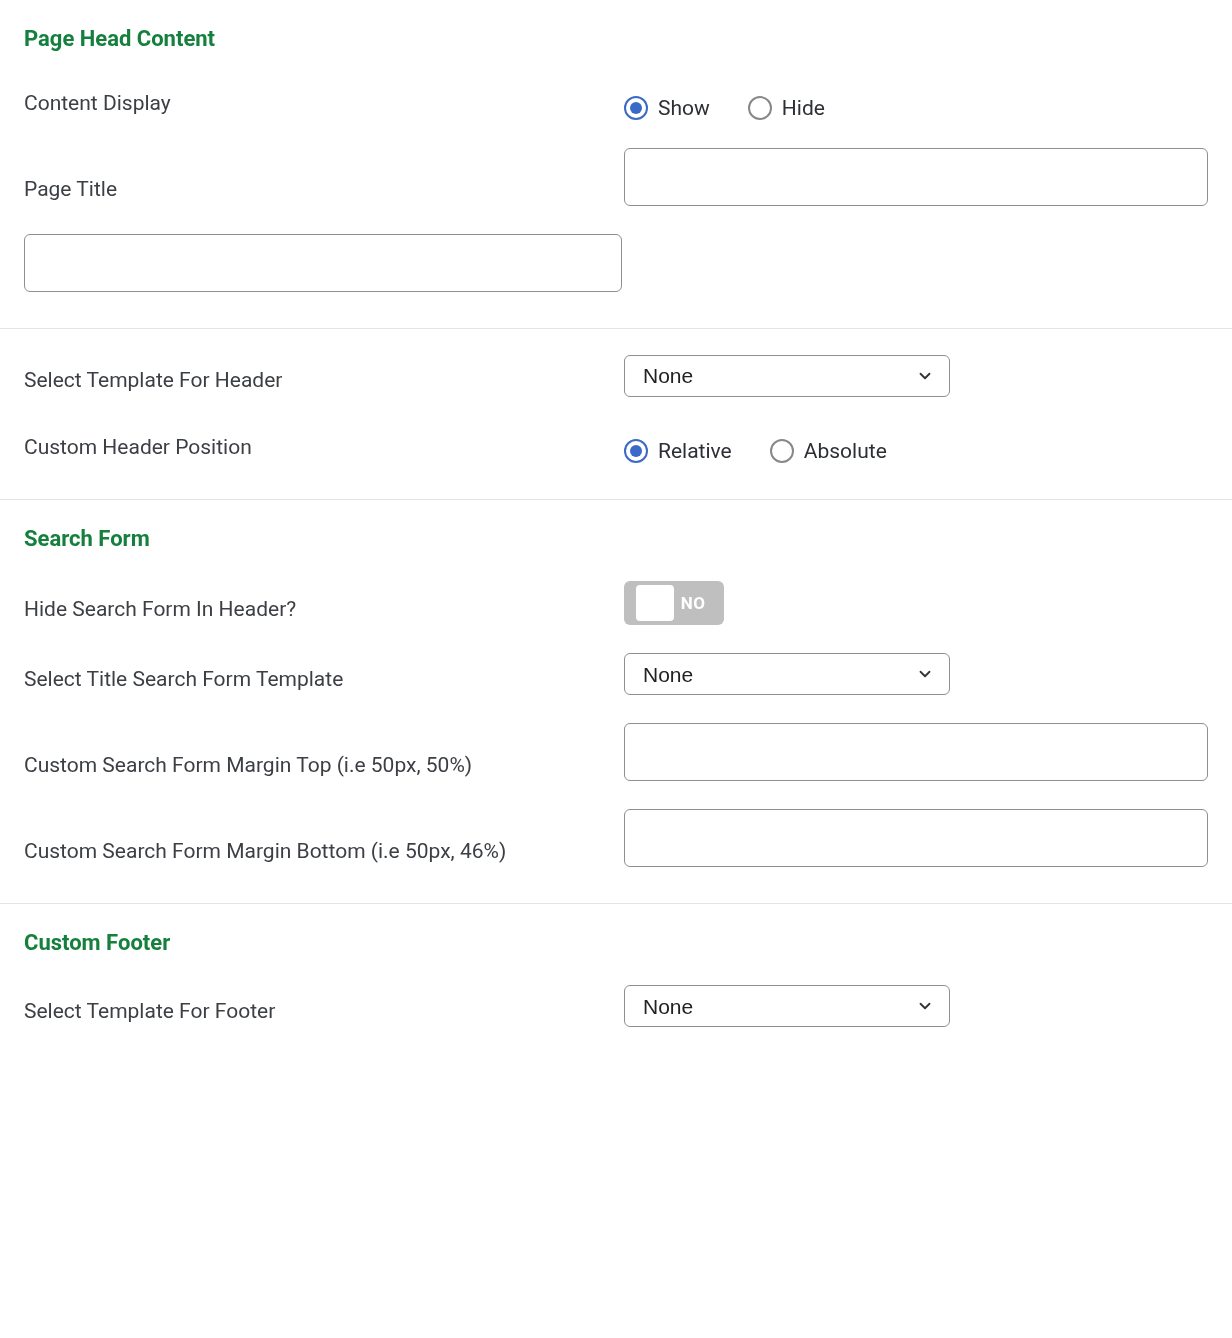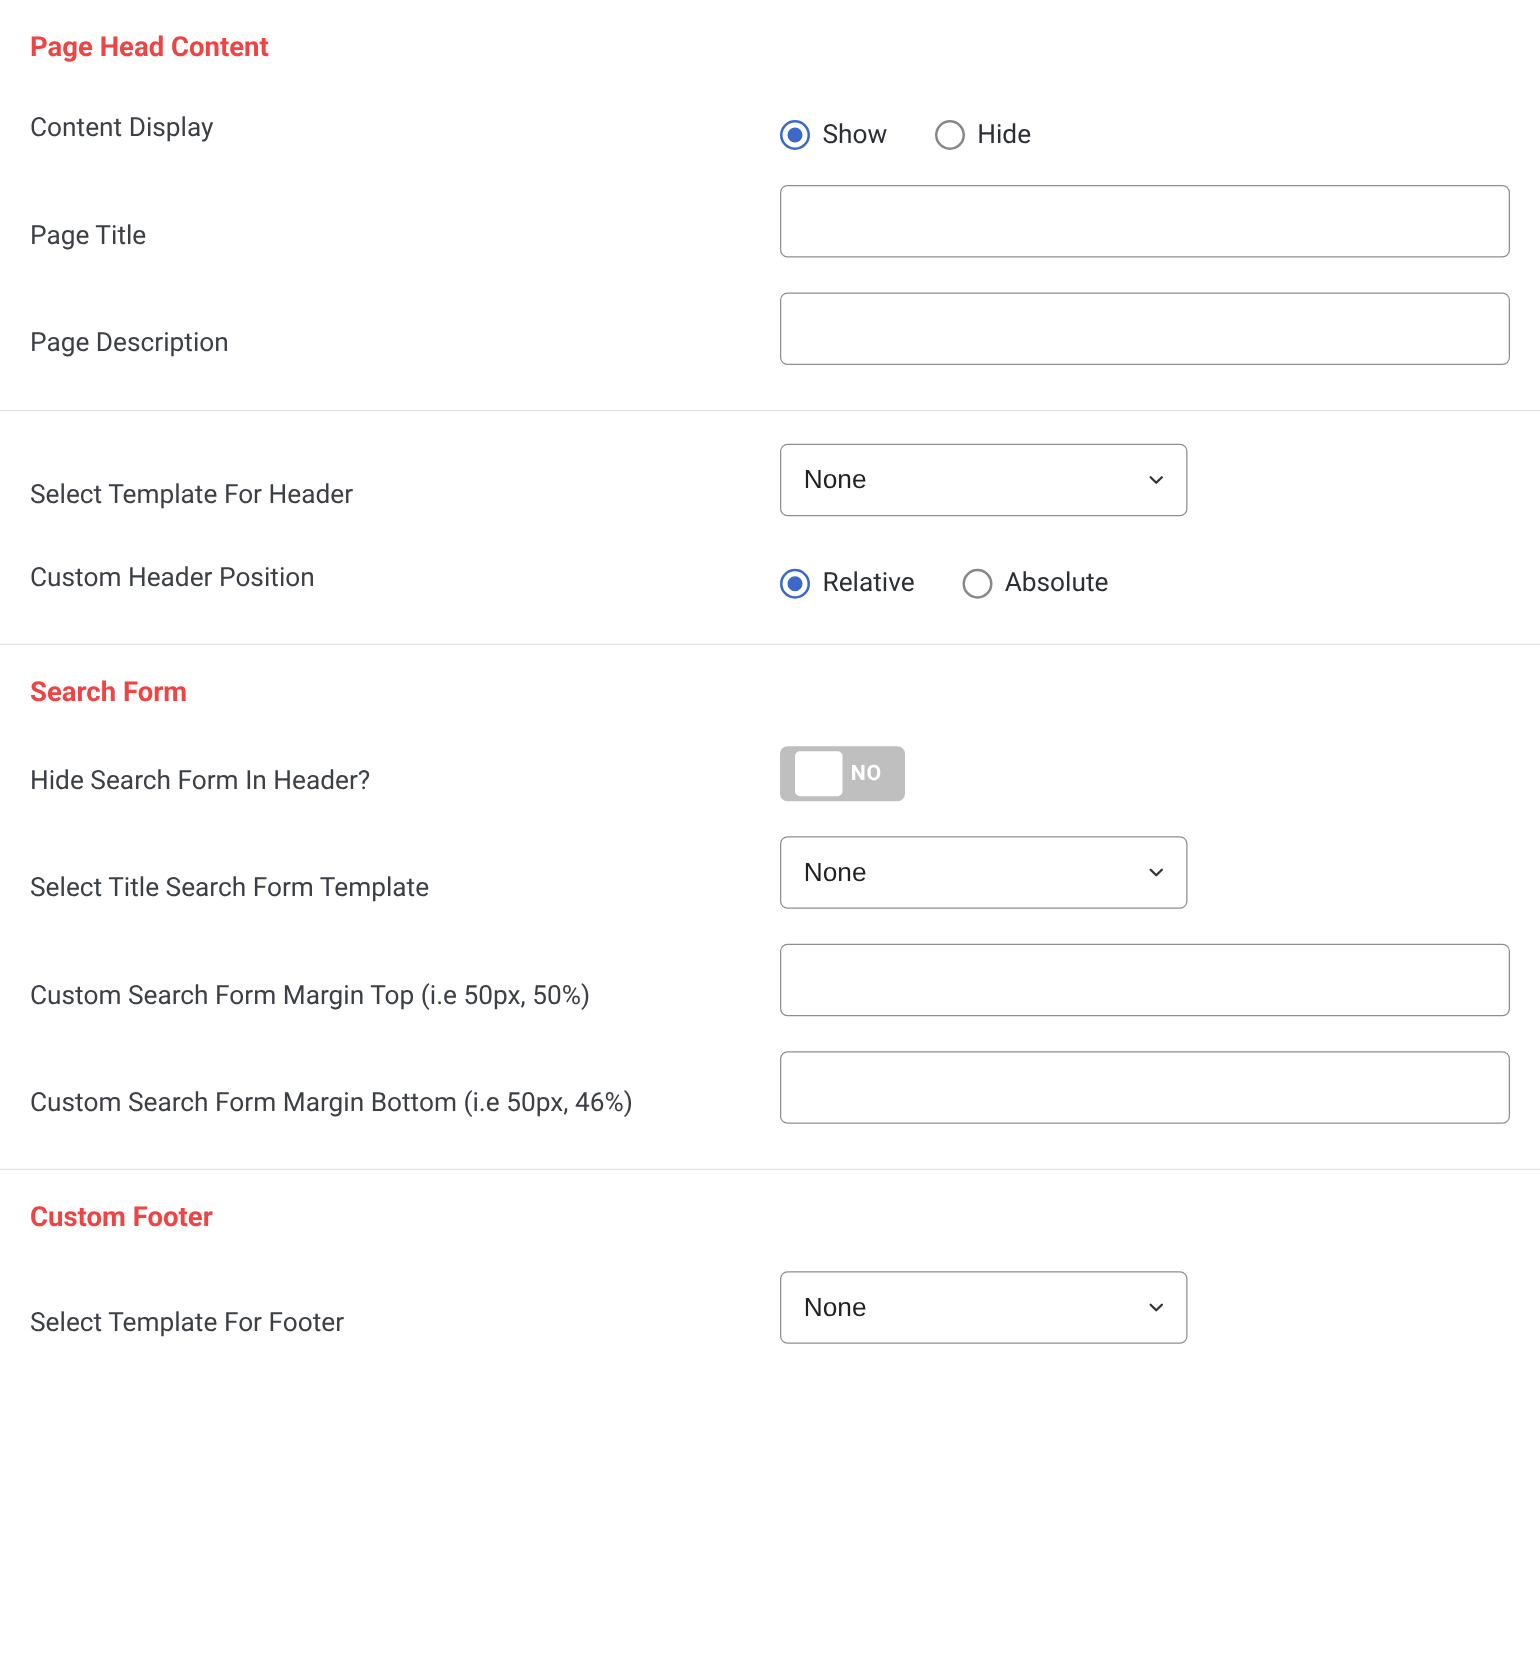--- a/index.html
+++ b/index.html
@@ -16,21 +16,21 @@
   }
   .section {
     padding: 26px 24px 36px 24px;
     border-bottom: 1px solid #e4e4e4;
   }
   .section:last-child { border-bottom: none; }
   .section h2 {
     font-size: 22px;
     font-weight: 700;
     margin: 0 0 30px 0;
-    color: #ef4444;
+    color: #15803d;
   }
   .row {
     display: flex;
     align-items: flex-end;
     margin-bottom: 28px;
   }
   .row:last-child { margin-bottom: 0; }
   .label-col {
     width: 600px;
     flex: 0 0 600px;
@@ -67,21 +67,21 @@
     border-radius:6px;
     font-size:20px;
     padding:0 14px;
     background:#fff;
   }
   .control-col.full .text-input { max-width: 598px; }
   
   .select {
     position:relative;
     width: 326px;
-    height: 58px;
+    height: 42px;
   }
   .select select {
     -webkit-appearance:none; appearance:none;
     width:100%; height:100%;
     border:1px solid #8f8f8f; border-radius:6px;
     background:#fff;
     font-size:21px; color:#222;
     padding: 0 48px 0 18px;
   }
   .select .chev {
@@ -129,21 +129,20 @@
     </div>
 
     <div class="row">
       <div class="label-col">Page Title</div>
       <div class="control-col full">
         <input class="text-input" type="text" value="" style="">
       </div>
     </div>
 
     <div class="row">
-      <div class="label-col">Page Description</div>
       <div class="control-col full">
         <input class="text-input" type="text" value="" style="">
       </div>
     </div>
   </div>
 
   <div class="section">
 
     <div class="row">
       <div class="label-col">Select Template For Header</div>

